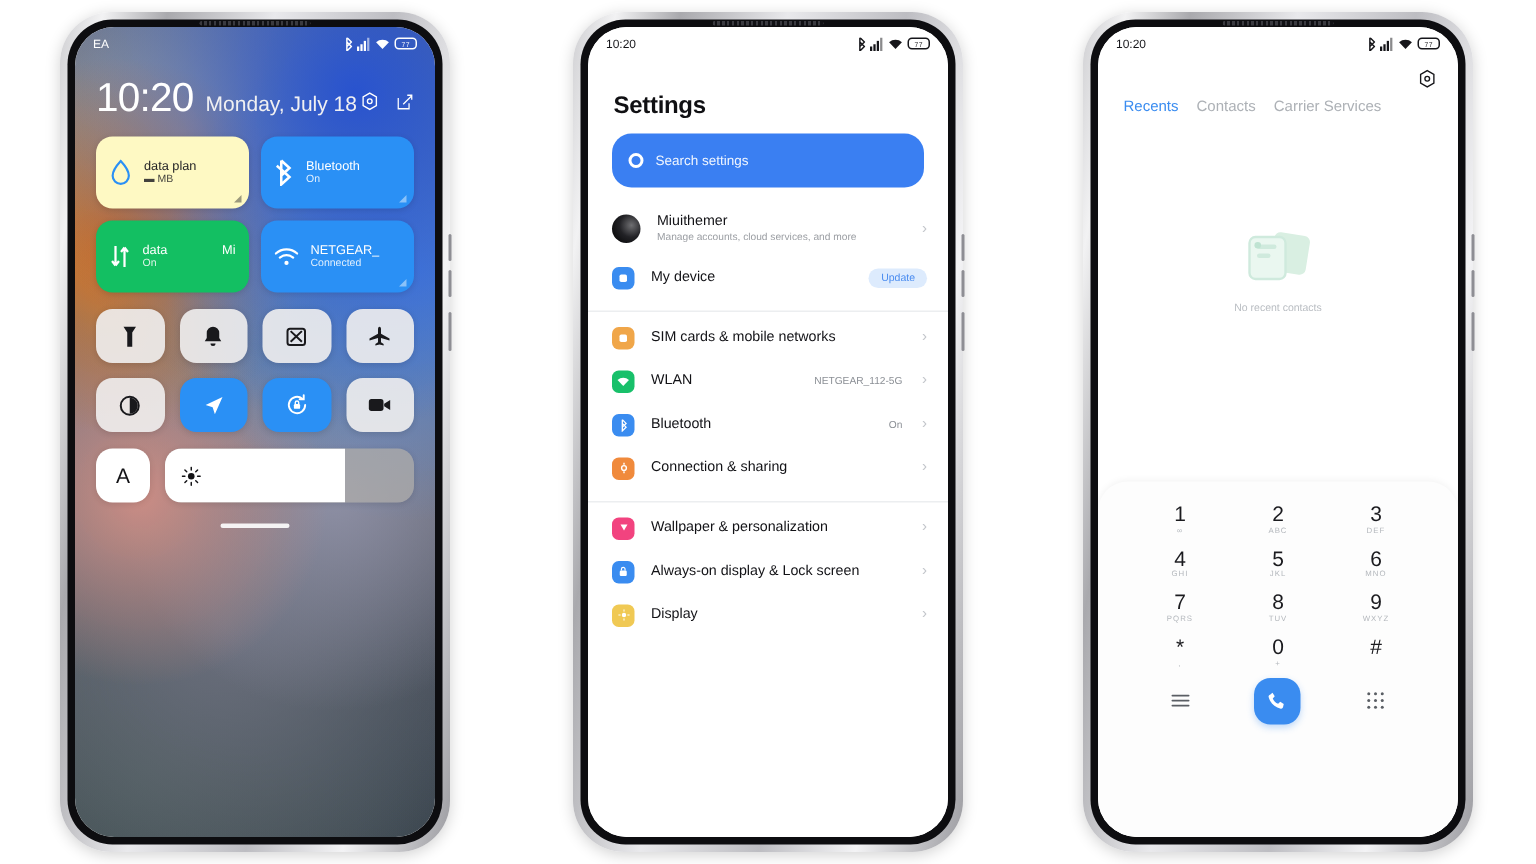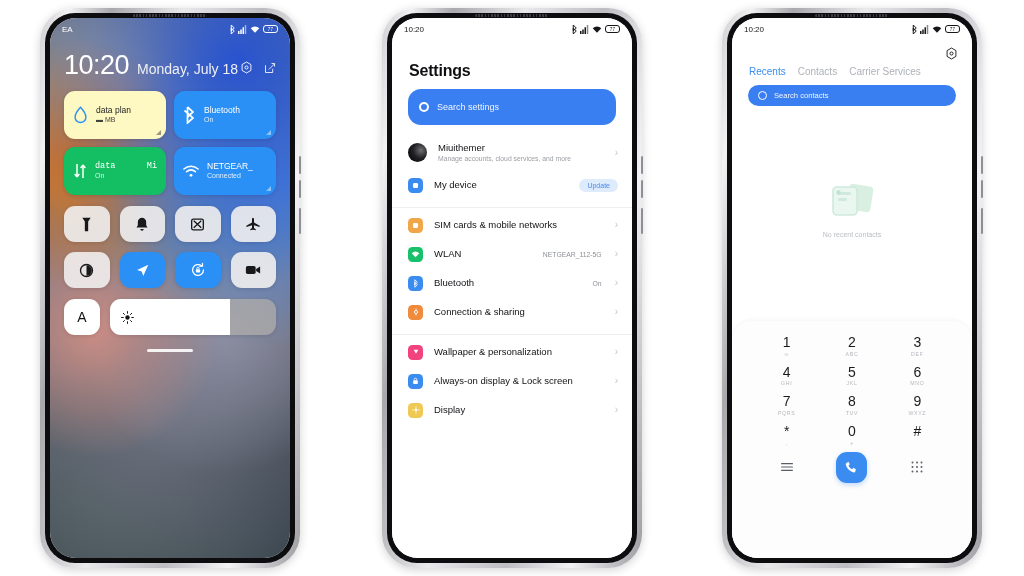--- a/index.html
+++ b/index.html
@@ -89,21 +89,21 @@
   .cc-clock-actions { margin-left: auto; display: flex; gap: 11px; align-items: center; }
   .cc-clock-actions svg { display: block; }
 
   .cc-bigtiles { display: grid; grid-template-columns: 1fr 1fr; gap: 8px; margin-top: 12px; }
   .bigtile {
     height: 48px; border-radius: 11px; position: relative;
     display: flex; align-items: center; padding: 0 9px; gap: 8px;
     box-shadow: 0 1px 4px rgba(0,0,0,.13);
   }
   .bigtile .tt { display: flex; flex-direction: column; line-height: 1.25; min-width: 0; overflow: hidden; }
-  .bigtile .tt-row { display: flex; justify-content: space-between; gap: 5px; font-family: Liberation Mono, monospace; }
+  .bigtile .tt-row { display: flex; justify-content: space-between; gap: 5px; }
   .bigtile .t1 { font-size: 8.5px; font-weight: 500; white-space: nowrap; }
   .bigtile .t2 { font-size: 7px; opacity: .85; white-space: nowrap; }
   .bigtile .corner {
     position: absolute; right: 5px; bottom: 4px; width: 0; height: 0;
     border-style: solid; border-width: 0 0 5px 5px; border-color: transparent transparent currentColor transparent;
     opacity: .45;
   }
   .tile-white { background: #fef9c3; color: #232326; }
   .tile-blue  { background: #2a90f5; color: #ffffff; }
   .tile-green { background: #13bf62; color: #ffffff; }
@@ -551,24 +551,20 @@
                 <circle cx="10" cy="10" r="2.4" fill="none" stroke="#16161a" stroke-width="1.4"></circle>
               </svg>
           </span>
 
           <div class="d-tabs">
             <span class="d-tab active">Recents</span>
             <span class="d-tab">Contacts</span>
             <span class="d-tab">Carrier Services</span>
           </div>
 
-          <div class="d-search">
-            <span class="ring"></span>
-            <span class="ph">Search contacts</span>
-          </div>
 
           <div class="d-empty">
             <div class="d-empty-ico">
               <svg width="52" height="44" viewBox="0 0 52 44">
                 <rect x="22" y="5" width="24" height="26" rx="4" fill="#d9efe2" transform="rotate(9 34 18)"></rect>
                 <rect x="7" y="7" width="24" height="28" rx="4" fill="#eaf7f0" stroke="#cfeadd" stroke-width="1.6"></rect>
                 <rect x="12" y="12" width="13" height="3" rx="1.5" fill="#cfeadd"></rect>
                 <rect x="12" y="18" width="9" height="3" rx="1.5" fill="#cfeadd"></rect>
                 <circle cx="12.5" cy="12.5" r="2.2" fill="#bfe3d2"></circle>
               </svg>

